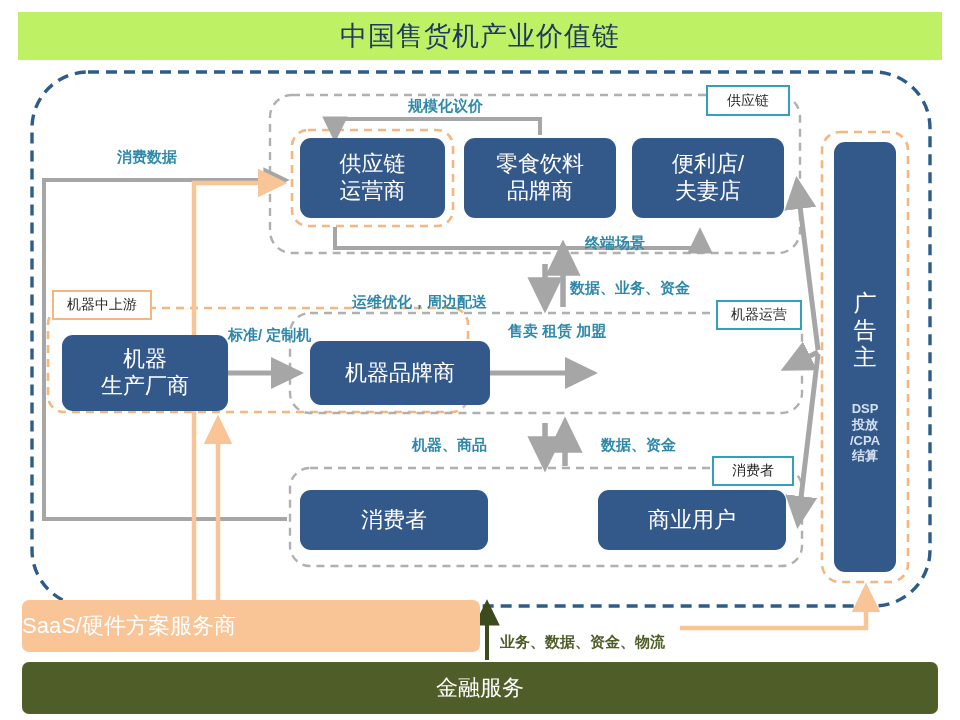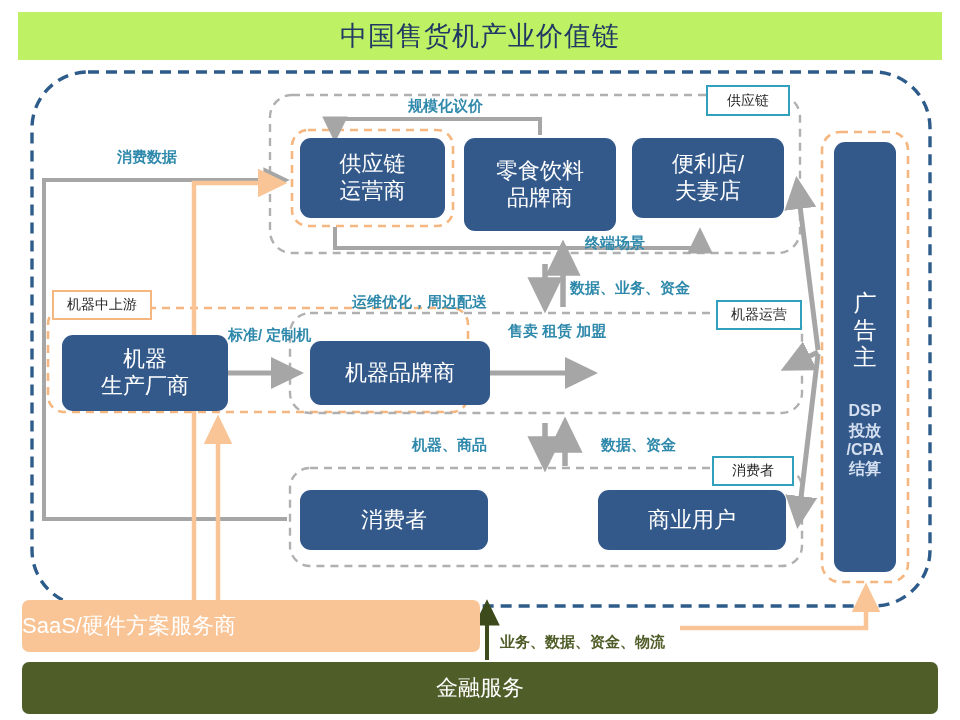--- a/index.html
+++ b/index.html
@@ -21,21 +21,21 @@
         color:#ffffff;display:flex;flex-direction:column;
         align-items:center;justify-content:center;
         font-size:22px;line-height:1.22;text-align:center;}
   .node span{display:block;white-space:nowrap;}
 
   
   .adv{position:absolute;background:#33598b;border-radius:11px;color:#fff;
        display:flex;flex-direction:column;align-items:center;
        justify-content:flex-start;}
   .adv .vtext{margin-top:148px;font-size:23px;line-height:1.18;text-align:center;}
-  .adv .dsp{margin-top:30px;font-size:16px;font-weight:bold;line-height:1.2;
+  .adv .dsp{margin-top:30px;font-size:13px;font-weight:bold;line-height:1.2;
             text-align:center;color:#d4dff0;}
   .adv .dsp span,.adv .vtext span{display:block;}
 
   
   .tag{position:absolute;background:#ffffff;display:flex;align-items:center;
        justify-content:center;font-size:14px;color:#262626;}
   .tag.teal{border:2px solid #31a0bd;}
   .tag.orange{border:2px solid #f5b67f;}
 
   
@@ -114,21 +114,21 @@
     <path d="M 680,628 L 866,628 L 866,588" fill="none" stroke="#f9c496" stroke-width="4.5" marker-end="url(#oa)"></path>
 
     <path d="M 487,660 L 487,604" fill="none" stroke="#3c4a1c" stroke-width="4" marker-end="url(#da)"></path>
   </svg>
 
   <div class="node" style="left:300px;top:138px;width:145px;height:80px;">
     <span>供应链</span>
     <span>运营商</span>
   </div>
 
-  <div class="node" style="left:464px;top:138px;width:152px;height:93px;">
+  <div class="node" style="left:464px;top:138px;width:152px;height:80px;">
     <span>零食饮料</span>
     <span>品牌商</span>
   </div>
 
   <div class="node" style="left:632px;top:138px;width:152px;height:80px;">
     <span>便利店/</span>
     <span>夫妻店</span>
   </div>
 
   <div class="node" style="left:62px;top:335px;width:166px;height:76px;">

